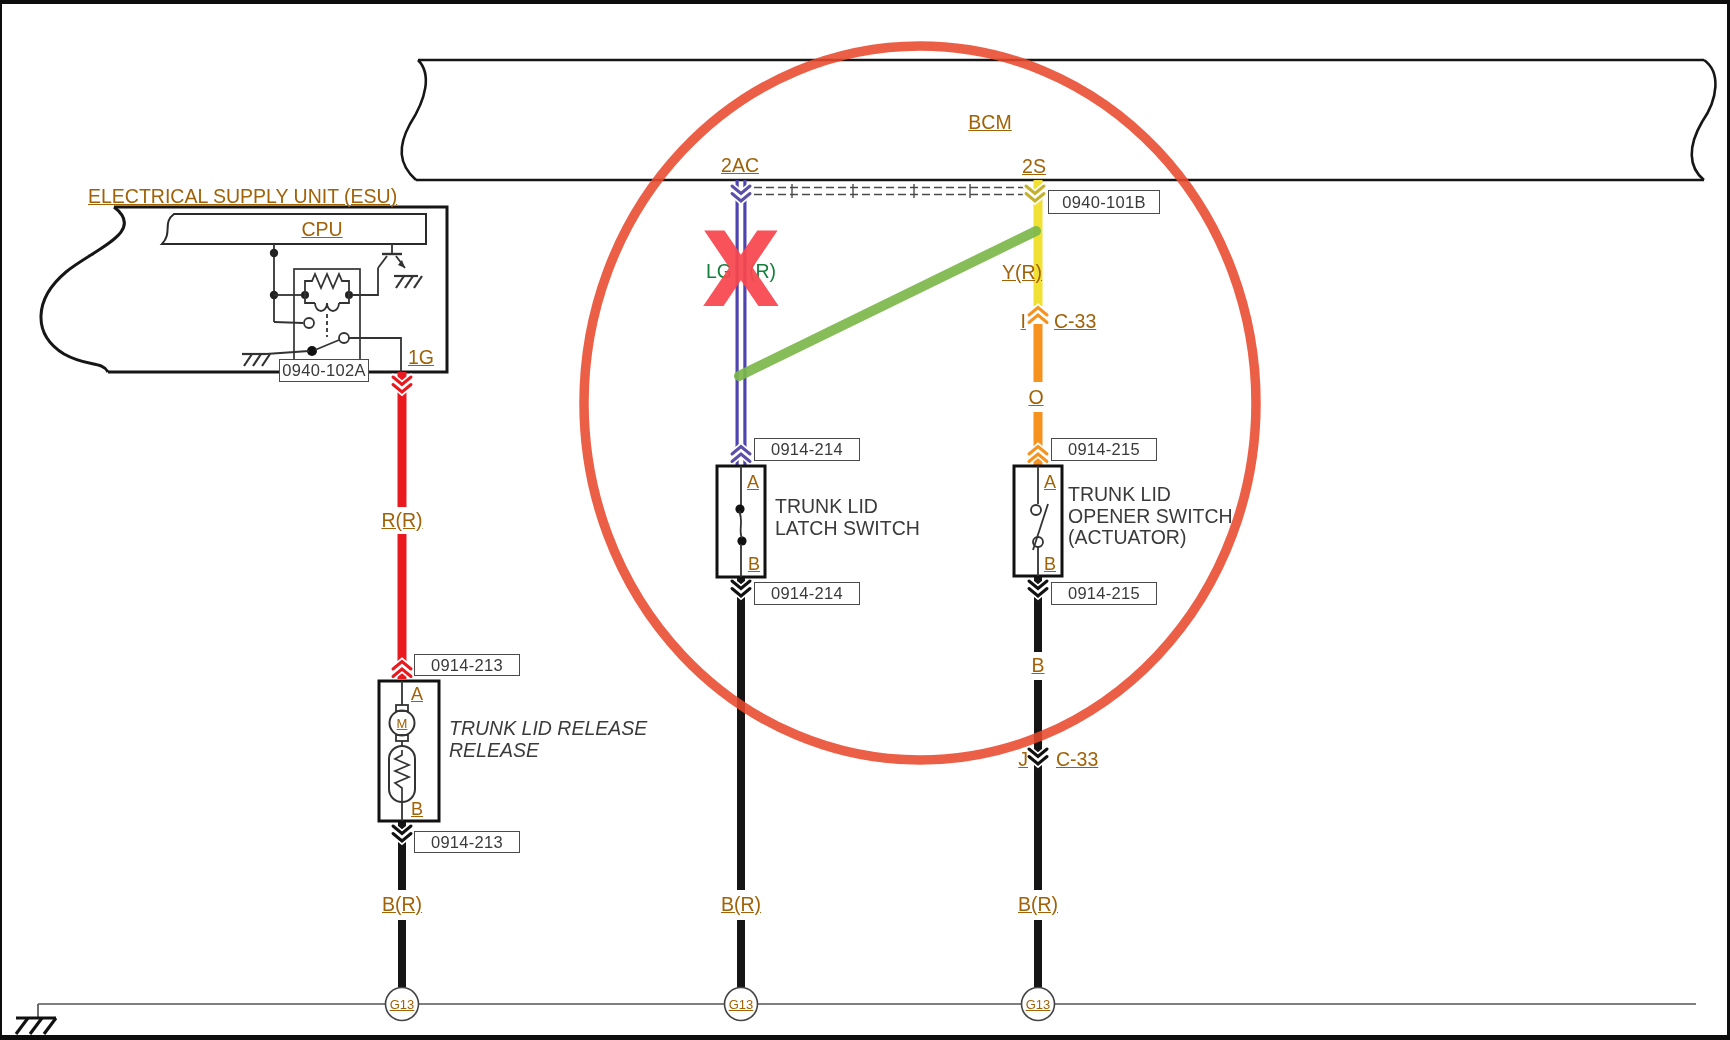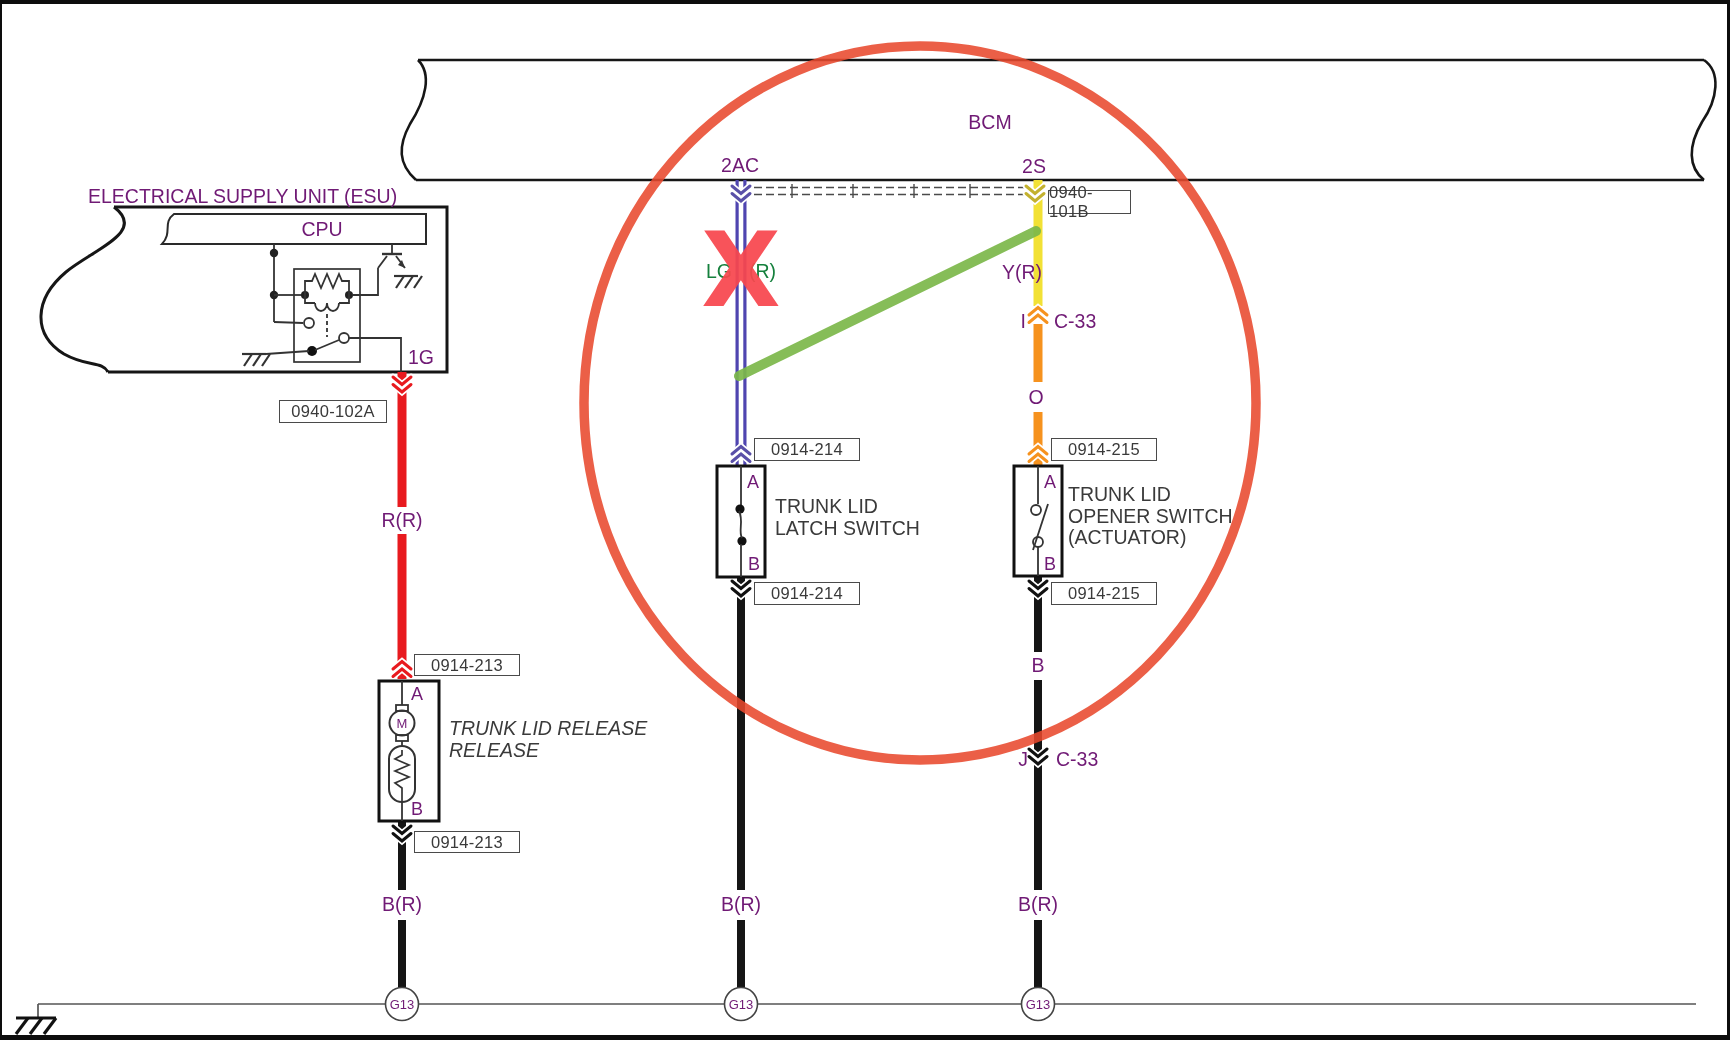--- a/index.html
+++ b/index.html
@@ -1,21 +1,21 @@
 <!DOCTYPE html>
 <html><head>
 <meta charset="utf-8">
 <style>
   html,body{margin:0;padding:0;background:#e9e9e9;}
   #page{position:relative;width:1730px;height:1040px;background:#ffffff;overflow:hidden;
         border-top:4px solid #0d0d0d;border-bottom:5px solid #0d0d0d;
         border-left:2px solid #0d0d0d;border-right:3px solid #0d0d0d;box-sizing:border-box;
         font-family:"Liberation Sans",sans-serif;}
   svg{position:absolute;left:0;top:0;}
-  .lbl{position:absolute;font:19.5px/1.05 "Liberation Sans",sans-serif;color:#701a75;white-space:nowrap;}
+  .lbl{position:absolute;font:19.5px/1.05 "Liberation Sans",sans-serif;color:#a16207;white-space:nowrap;text-decoration:underline;}
   .sm{font-size:18px;}
   .ctr{transform:translateX(-50%);}
   .rgt{transform:translateX(-100%);}
   .connbox{position:absolute;box-sizing:border-box;border:1.7px solid #4a4a4a;background:#fff;
            display:flex;align-items:center;justify-content:center;font-size:16.5px;color:#3a3a3a;
            letter-spacing:.3px;}
   .nameblock{position:absolute;font:19.5px/21.5px "Liberation Sans",sans-serif;color:#3a3a3a;white-space:nowrap;}
   .split{position:absolute;display:flex;gap:17px;font:19.5px/1 "Liberation Sans",sans-serif;color:#15803d;}
   .tiny{font-size:13px;}
 </style>
@@ -215,22 +215,22 @@
     </g>
   </svg>
 
   <div class="lbl" style="left:86px;top:182px;">ELECTRICAL SUPPLY UNIT (ESU)</div>
   <div class="lbl ctr" style="left:292px;top:215px;margin-left:28px;">CPU</div>
   <div class="lbl ctr" style="left:988px;top:108px;">BCM</div>
   <div class="lbl ctr" style="left:738px;top:151px;">2AC</div>
   <div class="lbl ctr" style="left:1032px;top:152px;">2S</div>
   <div class="lbl" style="left:406px;top:343px;">1G</div>
 
-  <div class="connbox" style="left:1046px;top:186px;width:83px;height:24px;">0940-101B</div>
-  <div class="connbox" style="left:277px;top:396px;width:108px;height:23px;">0940-102A</div>
+  <div class="connbox" style="left:1046px;top:186px;width:112px;height:24px;">0940-101B</div>
+  <div class="connbox" style="left:277px;top:355px;width:90px;height:23px;">0940-102A</div>
   <div class="connbox" style="left:412px;top:650px;width:106px;height:22px;">0914-213</div>
   <div class="connbox" style="left:412px;top:827px;width:106px;height:22px;">0914-213</div>
   <div class="connbox" style="left:752px;top:434px;width:106px;height:23px;">0914-214</div>
   <div class="connbox" style="left:752px;top:578px;width:106px;height:23px;">0914-214</div>
   <div class="connbox" style="left:1049px;top:434px;width:106px;height:23px;">0914-215</div>
   <div class="connbox" style="left:1049px;top:578px;width:106px;height:23px;">0914-215</div>
 
   <div class="lbl ctr" style="left:400px;top:506px;">R(R)</div>
   <div class="split" style="left:739px;top:258px;transform:translateX(-50%);">
     <span>LG</span>

